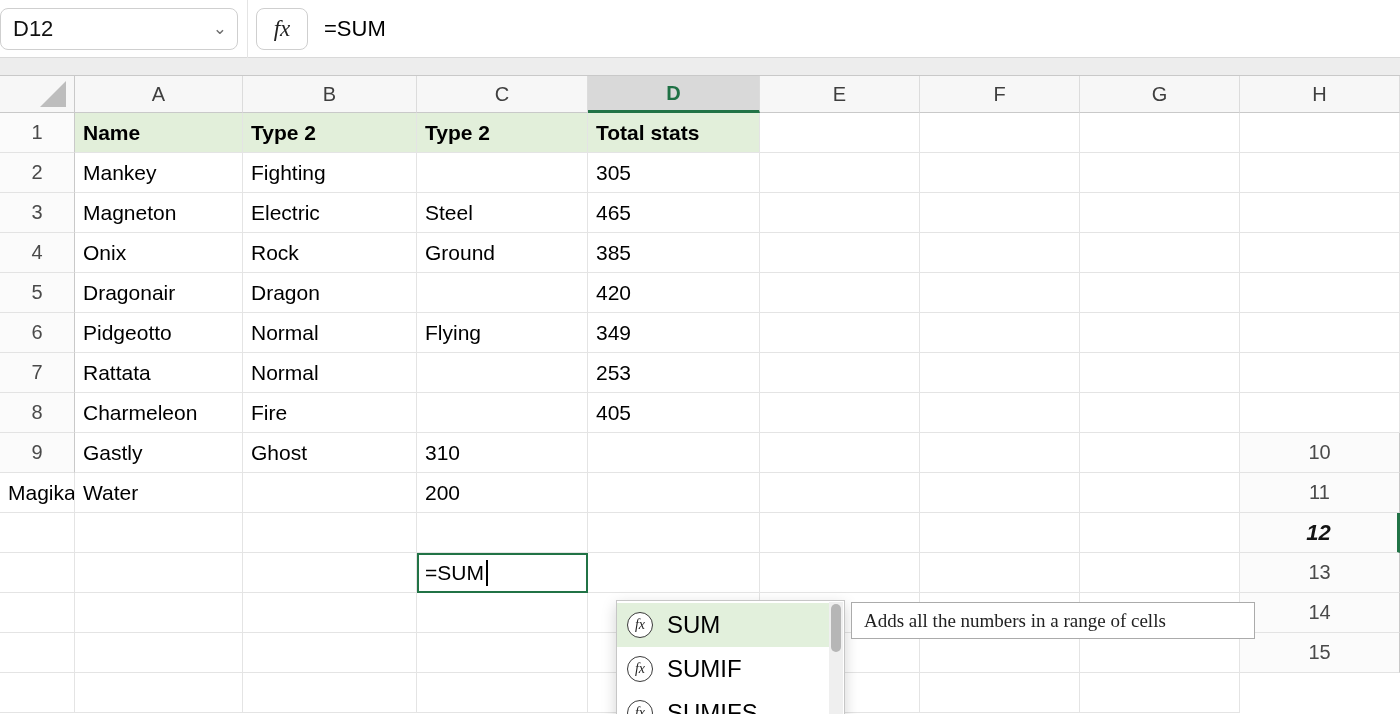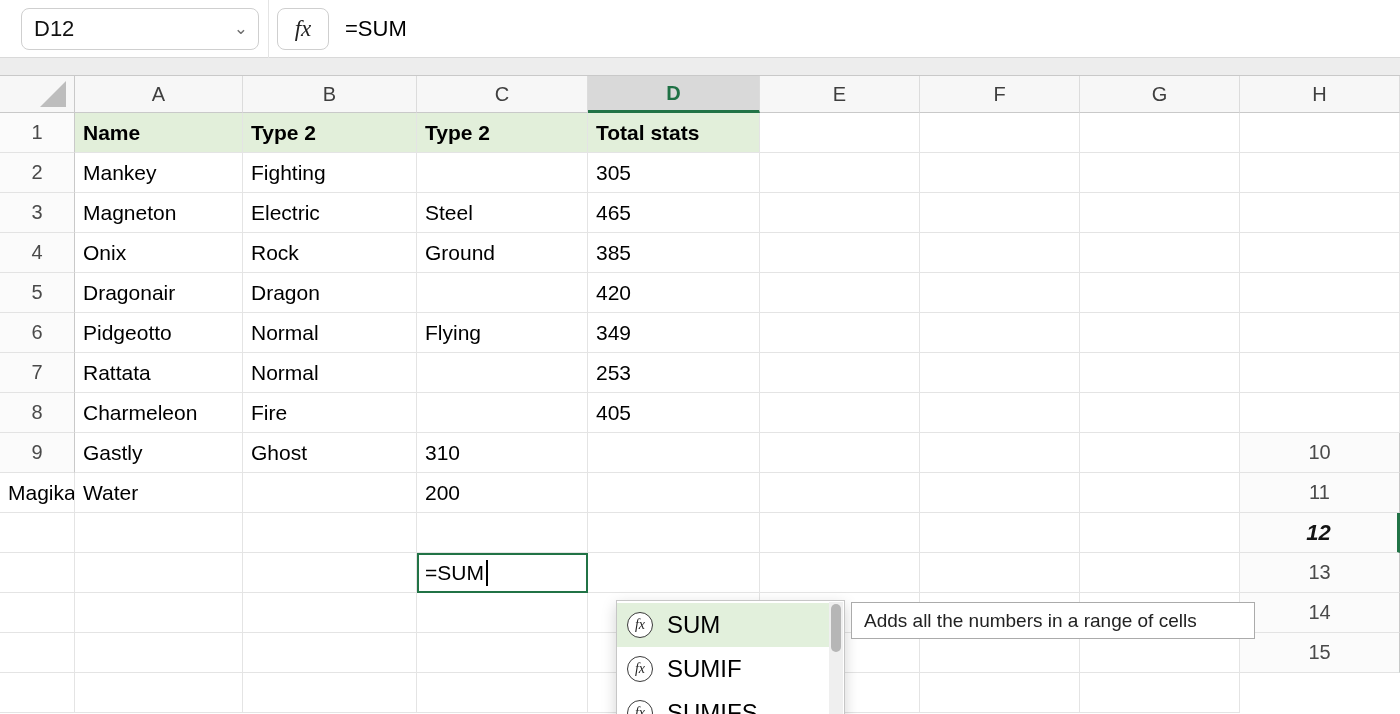--- a/index.html
+++ b/index.html
@@ -2,21 +2,21 @@
 <html><head>
 <meta charset="utf-8">
 <style>
   * { box-sizing: border-box; }
   html, body { margin:0; padding:0; width:1400px; height:714px; overflow:hidden;
     font-family:"Liberation Sans","DejaVu Sans",sans-serif; background:#fff; position:relative; }
 
   
   .topbar { height:58px; background:#fff; border-bottom:1px solid #D9D9D9;
     display:flex; align-items:center; }
-  .name-box { margin-left:21px; width:238px; height:42px; border:1.5px solid #CFCFCF;
+  .name-box { margin-left:0; width:238px; height:42px; border:1.5px solid #CFCFCF;
     border-radius:8px; display:flex; align-items:center; justify-content:space-between;
     padding:0 10px 0 12px; font-size:22px; color:#111; background:#fff; }
   .chevron { font-size:17px; color:#707070; line-height:1; }
   .tb-divider { width:1px; height:58px; background:#E4E4E4; margin-left:9px; }
   .fx-btn { margin-left:8px; width:52px; height:42px; border:1.5px solid #CFCFCF;
     border-radius:8px; background:#fff; display:flex; align-items:center; justify-content:center;
     font-family:"Liberation Serif","DejaVu Serif",serif; font-style:italic; font-size:23px; color:#222; }
   .formula-area { flex:1; height:58px; display:flex; align-items:center; padding-left:16px; }
   .formula-text { font-size:22px; color:#000; }
 
@@ -52,21 +52,21 @@
     display:flex; align-items:center; justify-content:center; flex:0 0 auto; background:#fff; }
   .fx-circle i { font-family:"Liberation Serif","DejaVu Serif",serif; font-style:italic;
     font-size:14px; color:#222; }
   .dd-label { font-size:24px; color:#000; }
   .dd-scrollbar { position:absolute; top:1px; right:1px; bottom:1px; width:14px; background:#EFEFEF; }
   .dd-thumb { position:absolute; top:2px; left:2px; width:10px; height:48px; border-radius:5px; background:#B6B6B6; }
 
   
   .tooltip { position:absolute; left:851px; top:602px; width:404px; height:37px;
     border:1px solid #ABABAB; background:#fff; display:flex; align-items:center;
-    padding-left:12px; font-family:Liberation Sans, sans-serif;
+    padding-left:12px; font-family:Liberation Serif, serif;
     font-size:19px; color:#222; z-index:6; }
 </style>
 </head>
 <body>
 
 <div class="topbar">
   <div class="name-box">
     <span>D12</span>
     <span class="chevron">⌄</span>
   </div>

